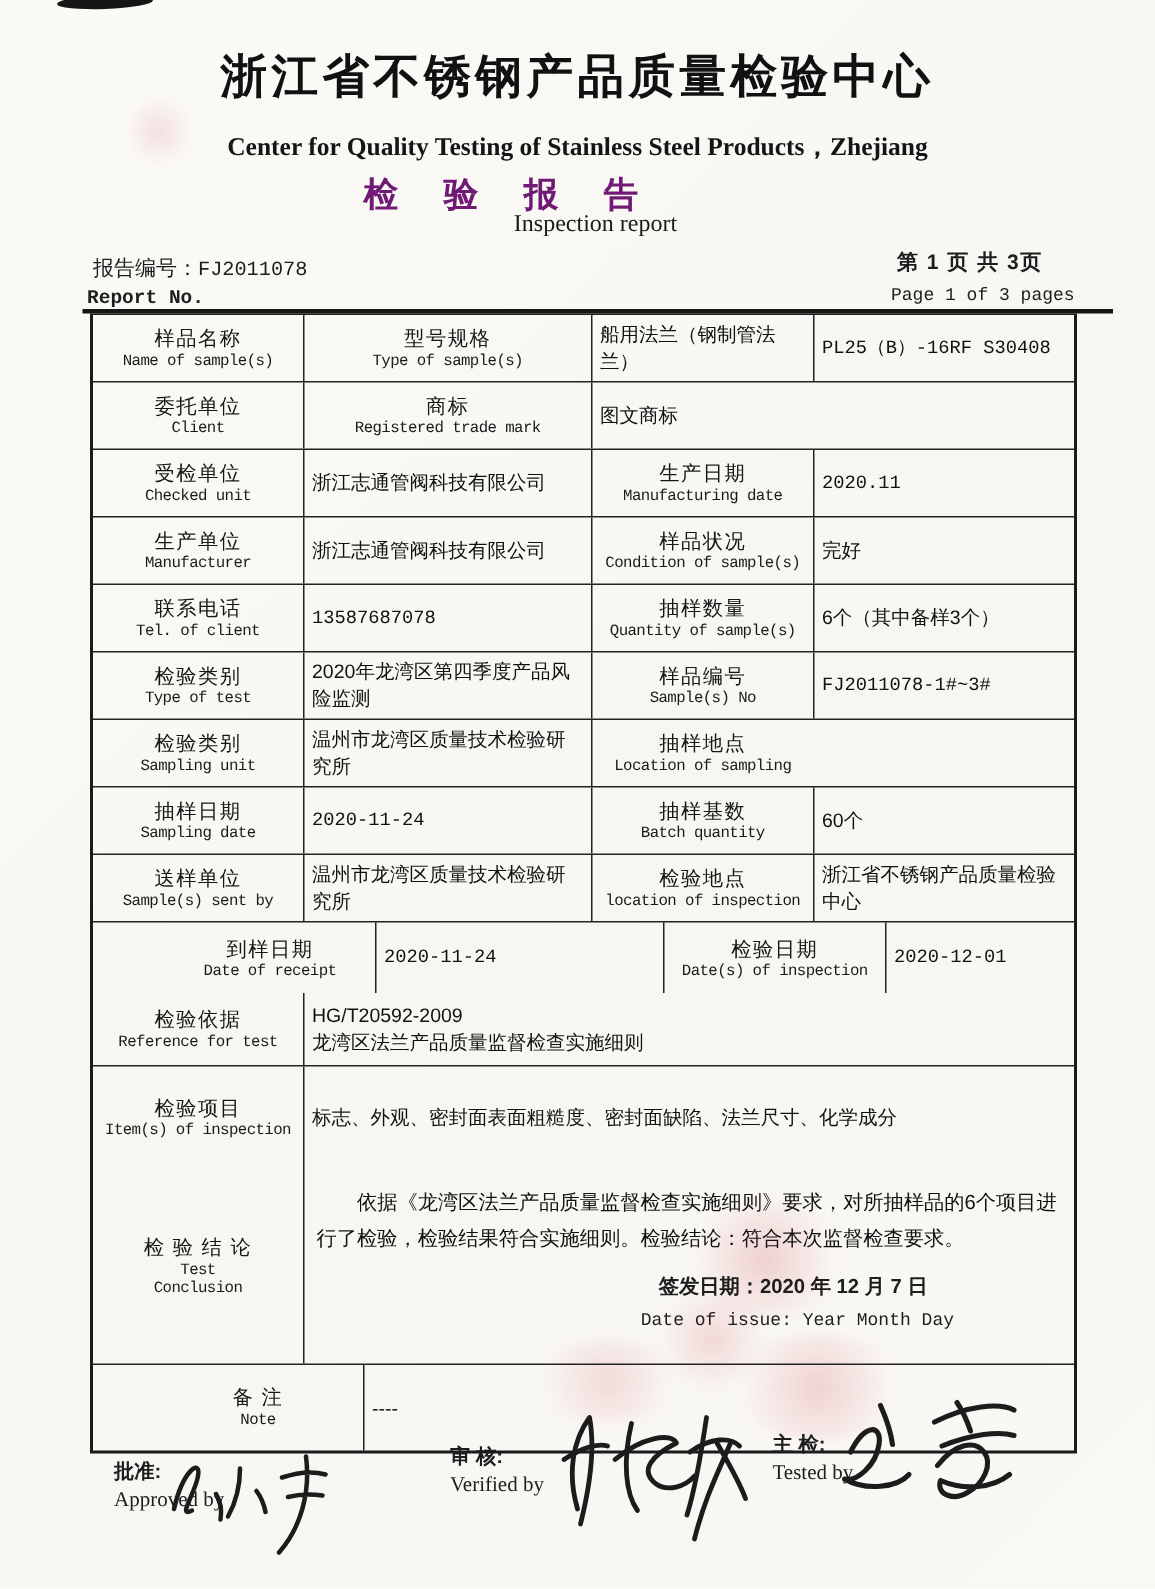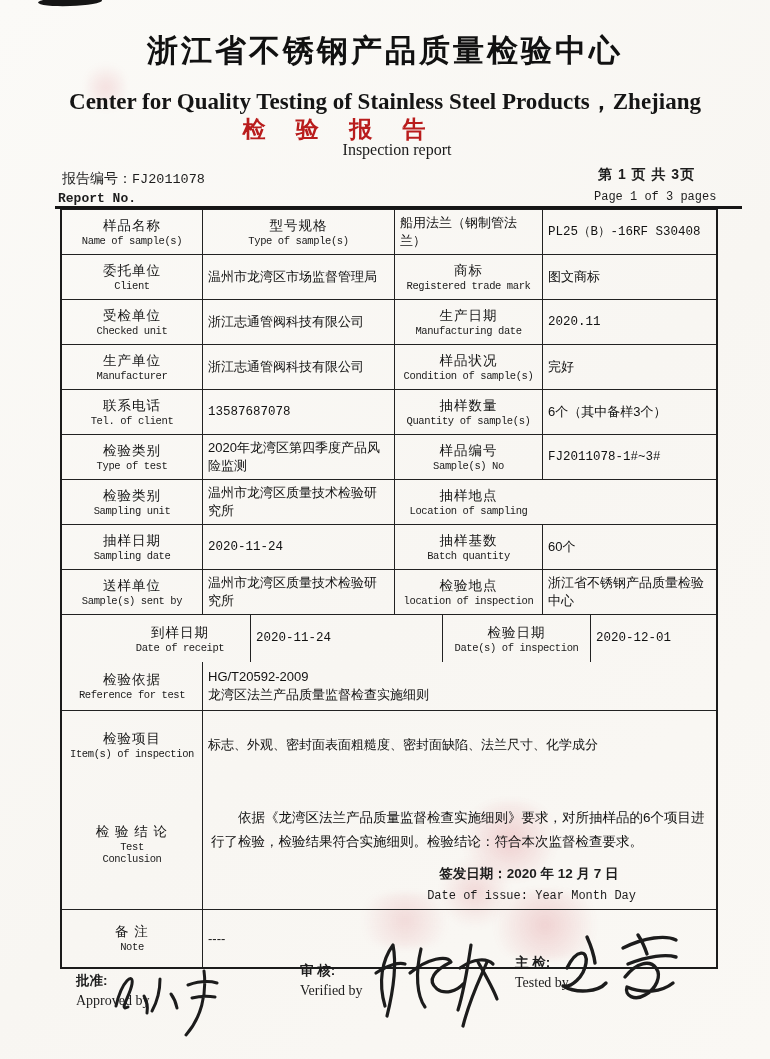--- a/index.html
+++ b/index.html
@@ -13,46 +13,46 @@
   
   .smudge{left:38px;top:-3px;width:64px;height:9px;background:#151515;border-radius:50%;transform:rotate(-2deg);}
   .stamp{border-radius:50%;filter:blur(3px);background:radial-gradient(circle,rgba(214,110,120,.38) 0%,rgba(214,110,120,0) 70%);}
   .st1{left:86px;top:60px;width:40px;height:55px;opacity:.5;}
   .st2{left:455px;top:800px;width:110px;height:80px;opacity:.75;}
   .st3{left:440px;top:855px;width:70px;height:75px;opacity:.6;}
   .st4{left:480px;top:890px;width:130px;height:70px;opacity:.7;}
   .st5{left:350px;top:893px;width:110px;height:55px;opacity:.55;}
   
   .org-cn{left:0;top:30px;width:770px;text-align:center;font-size:31px;font-weight:700;letter-spacing:3px;color:#111;}
-  .org-en{left:0;top:86px;width:770px;text-align:center;font-family:"Liberation Serif",serif;font-size:23px;font-weight:600;color:#151515;}
-  .doc-cn{left:0;top:114px;width:680px;text-align:center;font-size:23px;font-weight:700;letter-spacing:12px;color:#b91c1c;}
+  .org-en{left:0;top:86px;width:770px;text-align:center;font-family:"Liberation Serif",serif;font-size:17px;font-weight:600;color:#151515;}
+  .doc-cn{left:0;top:114px;width:680px;text-align:center;font-size:23px;font-weight:700;letter-spacing:12px;color:#701a75;}
   .doc-en{left:12px;top:141px;width:770px;text-align:center;font-family:"Liberation Serif",serif;font-size:16px;color:#1a1a1a;}
   .repno-cn{left:62px;top:170px;font-size:14px;}
   .repno-cn .mono{font-family:"Liberation Mono",monospace;font-size:13.5px;}
   .repno-en{left:58px;top:191px;font-family:"Liberation Mono",monospace;font-size:13px;font-weight:700;}
   .page-cn{left:598px;top:166px;font-size:14px;font-weight:600;letter-spacing:1px;}
   .page-en{left:594px;top:190px;font-family:"Liberation Mono",monospace;font-size:12px;}
   .heavy-rule{left:55px;top:206px;width:687px;height:2.5px;background:#161616;}
   
   .table{left:60px;top:209px;width:658px;border:2px solid #1b1b1b;border-top-width:1.5px;box-sizing:border-box;background:transparent;}
   .t-row{display:grid;grid-template-columns:140px 192px 148px 1fr;border-bottom:1.4px solid #222;}
   .t-row.wide{grid-template-columns:140px 1fr;}
   .t-row:last-child{border-bottom:none;}
   .h-std{height:44px;} .h-r10{height:47px;margin-left:48px;} .h-ref{height:48px;} .h-item{height:67px;}
-  .h-conc{height:131px;} .h-note{height:56.6px;}
+  .h-conc{height:131px;} .h-note{height:56.6px;margin-left:40px;}
   .cell{box-sizing:border-box;overflow:hidden;}
   .cell + .cell{border-left:1.4px solid #222;}
   .lab{display:flex;flex-direction:column;align-items:center;justify-content:center;text-align:center;padding:18px 2px;}
   .lab .cn{font-size:13.5px;letter-spacing:1px;color:#161616;}
   .lab .en{font-family:"Liberation Mono",monospace;font-size:10.5px;letter-spacing:-0.4px;white-space:nowrap;color:#1a1a1a;}
   .val{display:flex;align-items:center;padding:2px 5px;font-size:13px;line-height:1.35;color:#111;white-space:pre-line;}
   .val.mono{font-family:"Liberation Mono",monospace;font-size:12.5px;}
   
   .conc-body{display:block;padding:12px 10px 0 8px;}
-  .conc-text{font-size:13.5px;line-height:1.75;text-indent:2em;color:#101010;margin-top:16px;}
+  .conc-text{font-size:13.5px;line-height:1.75;text-indent:2em;color:#101010;}
   .issue{margin-top:12px;margin-left:auto;width:fit-content;margin-right:70px;text-align:left;}
   .issue .cn{font-size:13.5px;font-weight:600;}
   .issue .en{font-family:"Liberation Mono",monospace;font-size:12px;margin-top:6px;margin-left:-12px;text-align:center;}
   
   .sig-lab-cn{font-size:13.5px;font-weight:600;}
   .sig-lab-en{font-family:"Liberation Serif",serif;font-size:14px;margin-top:3px;}
   .blk-a{left:76px;top:972px;}
   .blk-v{left:300px;top:962px;}
   .blk-t{left:515px;top:954px;}
   .sig svg{overflow:visible;}
@@ -96,21 +96,20 @@
       <div class="en">Type of sample(s)</div>
     </div>
     <div class="cell val">船用法兰（钢制管法兰）</div>
     <div class="cell val mono">PL25（B）-16RF  S30408</div>
       </div>
       <div class="t-row h-std">
         <div class="cell lab">
       <div class="cn">委托单位</div>
       <div class="en">Client</div>
     </div>
-    <div class="cell val">温州市龙湾区市场监督管理局</div>
     <div class="cell lab">
       <div class="cn">商标</div>
       <div class="en">Registered trade mark</div>
     </div>
     <div class="cell val">图文商标</div>
       </div>
       <div class="t-row h-std">
         <div class="cell lab">
       <div class="cn">受检单位</div>
       <div class="en">Checked unit</div>

